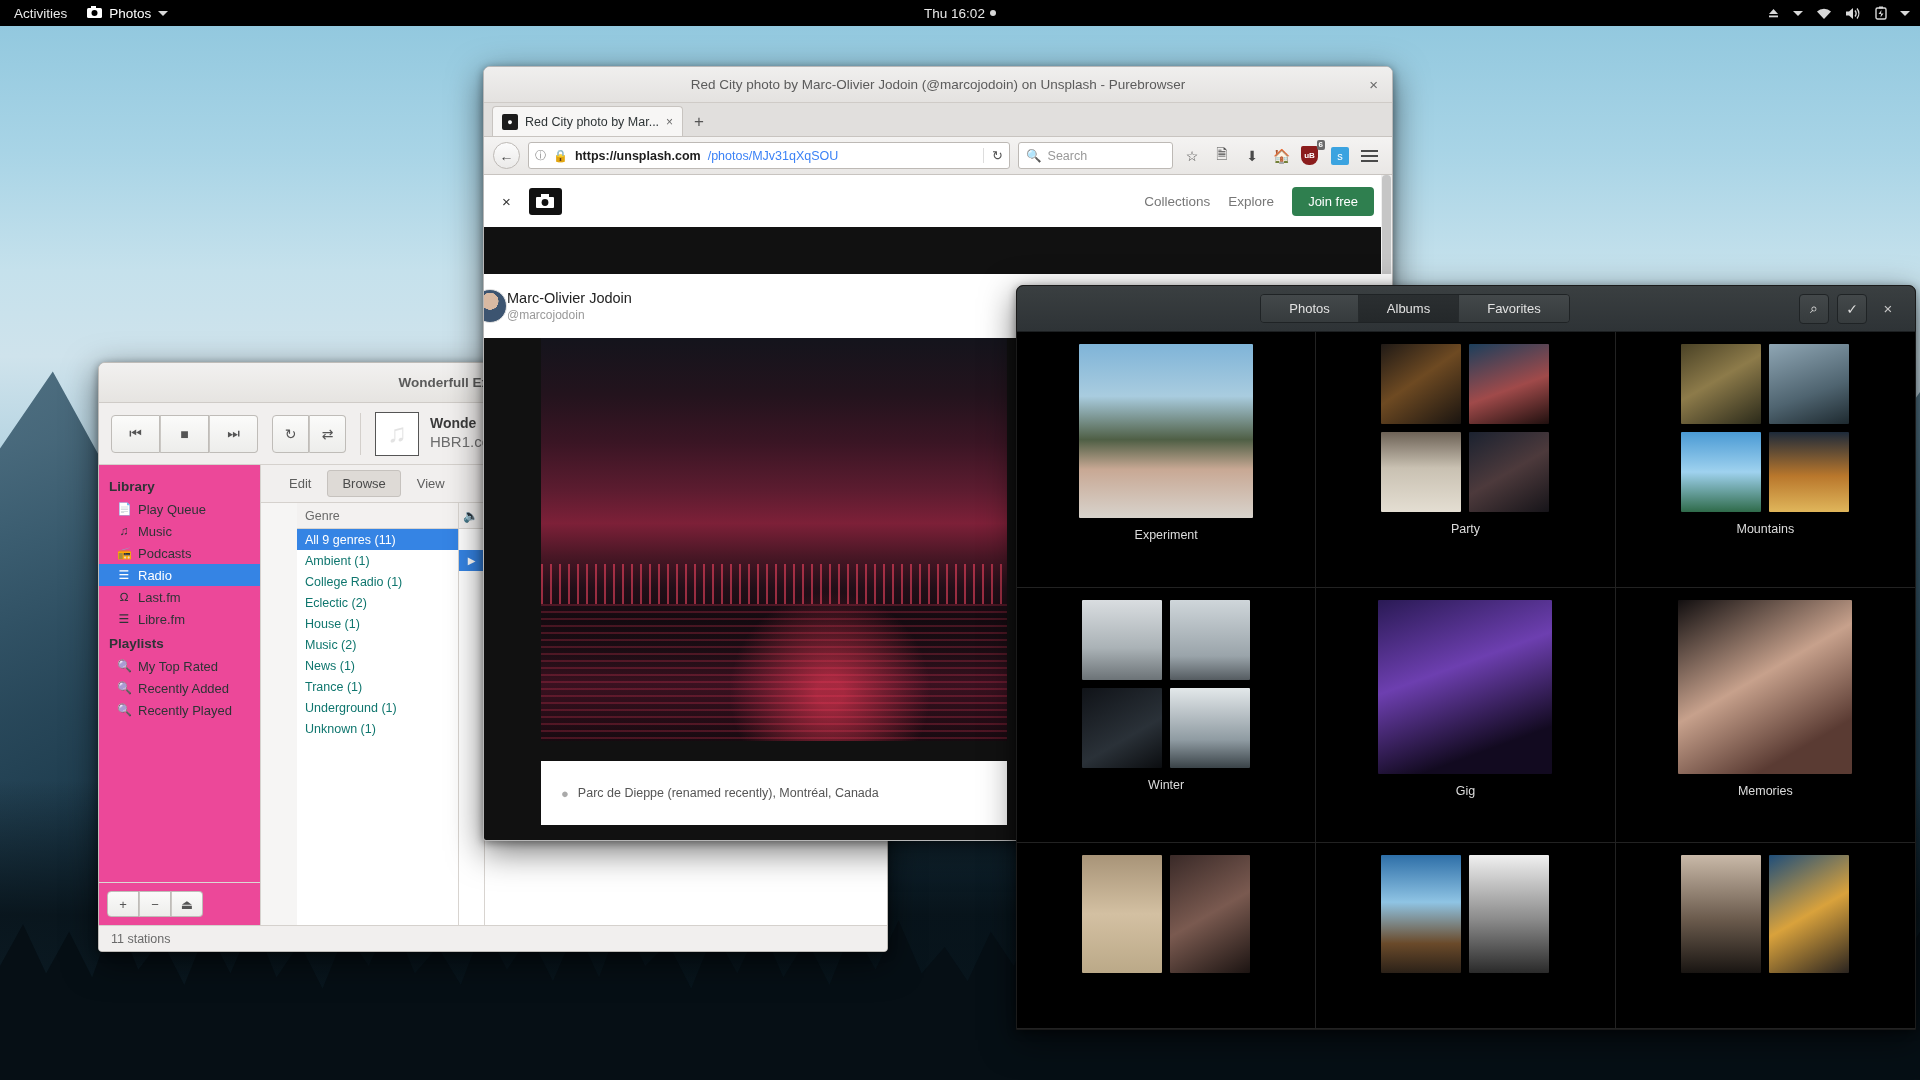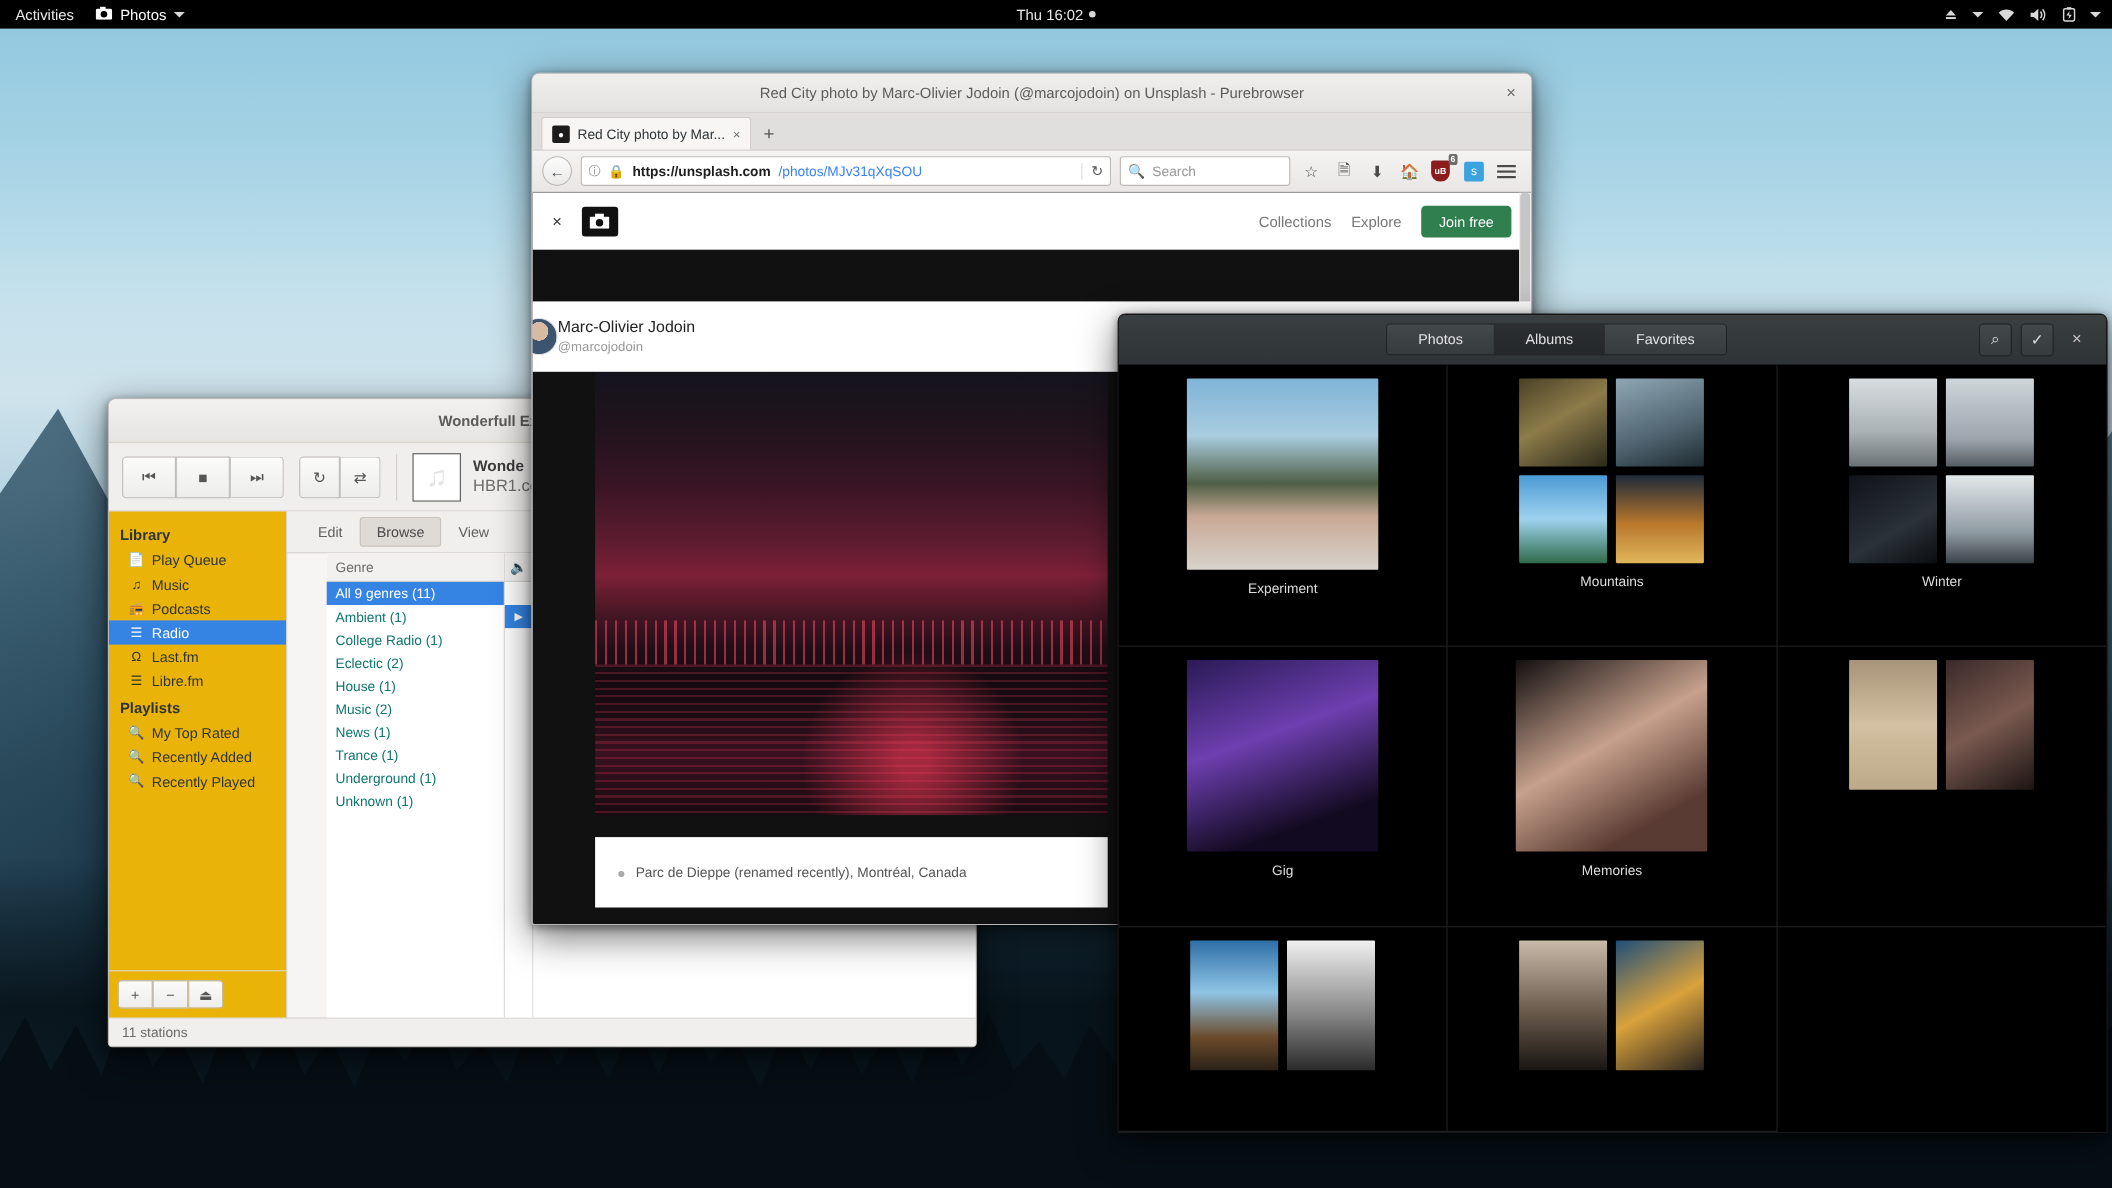--- a/index.html
+++ b/index.html
@@ -103,21 +103,21 @@
   .btngrp.two .b { width:37px; }
   .sep-v { width:1px; height:42px; background:#d3cfcb; }
   #rb .nowplaying { display:flex; align-items:center; gap:11px; }
   #rb .art { width:44px; height:44px; background:#fff; border:1px solid #555;
              display:flex; align-items:center; justify-content:center; color:#e3e3e3; font-size:26px; }
   #rb .np-text { display:flex; flex-direction:column; line-height:1.25; }
   #rb .np-title { font-weight:bold; font-size:14px; color:#3b3b3b; white-space:nowrap; }
   #rb .np-sub { color:#6d6d6d; font-size:15px; white-space:nowrap; }
 
   #rb .body { display:flex; height:calc(100% - 40px - 62px - 26px); }
-  #rb .sidebar { width:162px; background:#eab308; border-right:1px solid #d5d1cd;
+  #rb .sidebar { width:162px; background:#ec4899; border-right:1px solid #d5d1cd;
                  padding-top:8px; display:flex; flex-direction:column; }
   #rb .sec { font-weight:bold; font-size:13.5px; padding:6px 10px 4px 10px; color:#2e3436; }
   #rb .item { display:flex; align-items:center; gap:7px; padding:3px 10px 3px 18px;
               font-size:13px; color:#2e3436; height:22px; }
   #rb .item.sel { background:#3584e4; color:#fff; }
   #rb .ic { width:14px; display:inline-block; text-align:center; font-size:12px; }
   #rb .sb-bottom { margin-top:auto; padding:8px; border-top:1px solid #dcd8d4; }
 
   #rb .main { flex:1; display:flex; flex-direction:column; }
   #rb .tabs { height:38px; display:flex; align-items:center; gap:2px; padding:0 14px;
@@ -542,20 +542,29 @@
 
   <div class="grid" id="albums-grid">
       <div class="cell">
         <div class="thumbs one">
           <div class="t" style="background: linear-gradient(rgb(127, 180, 216) 0%, rgb(169, 204, 223) 30%, rgb(79, 95, 69) 55%, rgb(200, 168, 148) 72%, rgb(216, 211, 204) 100%);"></div>
         </div>
         <div class="alb">Experiment</div>
       </div>
       <div class="cell">
         <div class="thumbs four">
+          <div class="t" style="background: linear-gradient(145deg, rgb(32, 26, 22), rgb(110, 74, 34) 45%, rgb(26, 20, 16));"></div>
+          <div class="t" style="background: linear-gradient(160deg, rgb(28, 63, 92), rgb(160, 74, 74) 55%, rgb(32, 16, 15));"></div>
+          <div class="t" style="background: linear-gradient(rgb(109, 98, 86), rgb(201, 193, 178) 45%, rgb(228, 222, 210));"></div>
+          <div class="t" style="background: linear-gradient(150deg, rgb(27, 34, 48), rgb(77, 58, 60) 50%, rgb(22, 20, 25));"></div>
+        </div>
+        <div class="alb">Party</div>
+      </div>
+      <div class="cell">
+        <div class="thumbs four">
           <div class="t" style="background: linear-gradient(150deg, rgb(74, 66, 38), rgb(141, 123, 74) 45%, rgb(43, 42, 26));"></div>
           <div class="t" style="background: linear-gradient(160deg, rgb(143, 166, 180), rgb(79, 100, 112) 60%, rgb(30, 42, 48));"></div>
           <div class="t" style="background: linear-gradient(rgb(74, 154, 212) 0%, rgb(159, 210, 239) 50%, rgb(47, 107, 74) 100%);"></div>
           <div class="t" style="background: linear-gradient(rgb(29, 42, 58) 0%, rgb(185, 119, 44) 55%, rgb(224, 182, 91) 100%);"></div>
         </div>
         <div class="alb">Mountains</div>
       </div>
       <div class="cell">
         <div class="thumbs four">
           <div class="t" style="background: linear-gradient(rgb(217, 221, 224), rgb(170, 178, 182) 60%, rgb(108, 115, 119));"></div>

